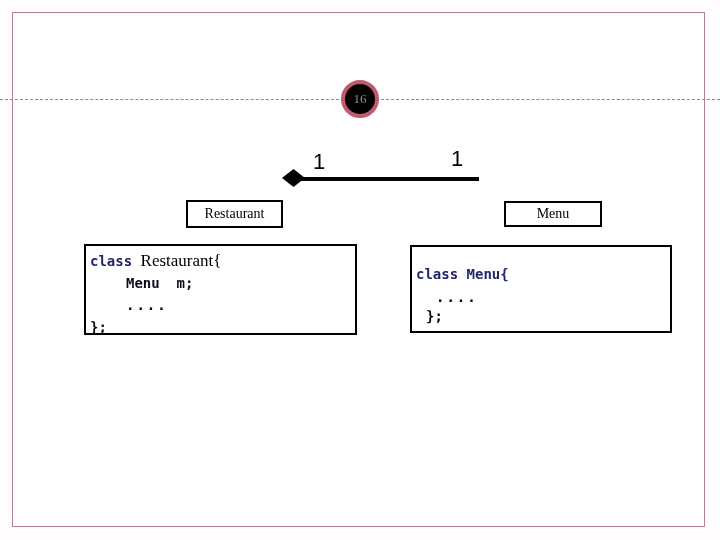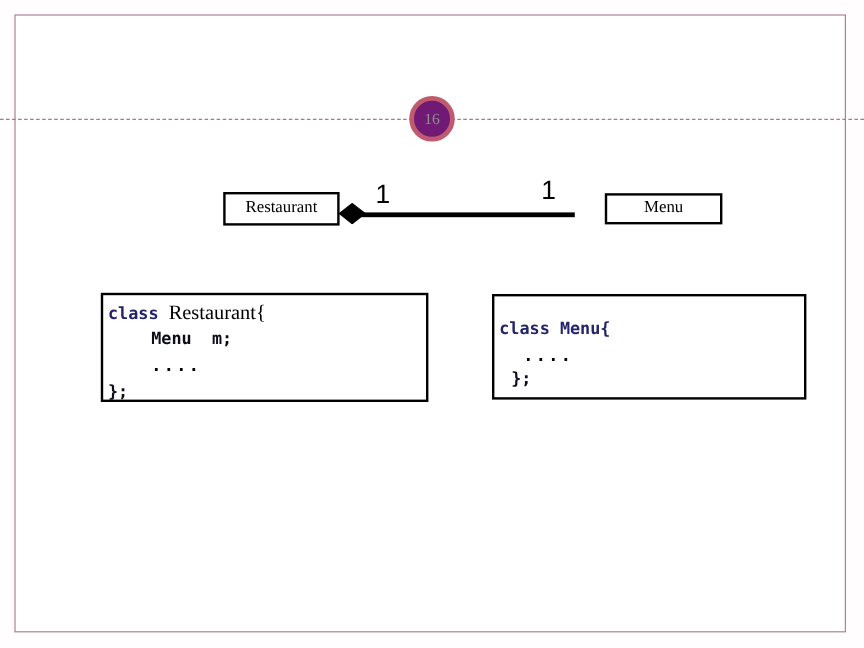--- a/index.html
+++ b/index.html
@@ -43,21 +43,21 @@
     height: 0;
     border-top: 1px dashed #a8798a;
   }
   .page-bubble {
     position: absolute;
     left: 341px; top: 80px;
     width: 38px; height: 38px;
     box-sizing: border-box;
     border: 4px solid #c05a6e;
     border-radius: 50%;
-    background: #701a75;
+    background: #000000;
     display: flex;
     align-items: center;
     justify-content: center;
     font-family: "Liberation Serif", serif;
     font-size: 13px;
     color: #8f8f8f;
     z-index: 2;
   }
   
   .uml-box {
@@ -65,20 +65,21 @@
     box-sizing: border-box;
     border: 2px solid #000000;
     background: #ffffff;
     display: flex;
     align-items: center;
     justify-content: center;
     font-family: "Liberation Serif", serif;
     font-size: 14px;
     color: #000000;
     z-index: 2;
+    margin-top: 40px;
   }
   .box-restaurant { left: 186px; top: 160px; width: 97px; height: 28px; }
   .box-menu       { left: 504px; top: 161px; width: 98px; height: 26px; }
   .composition-diamond {
     position: absolute;
     left: 282px; top: 169px;
     width: 23px; height: 18px;
     background: #000000;
     clip-path: polygon(50% 0, 100% 50%, 50% 100%, 0 50%);
     z-index: 3;

